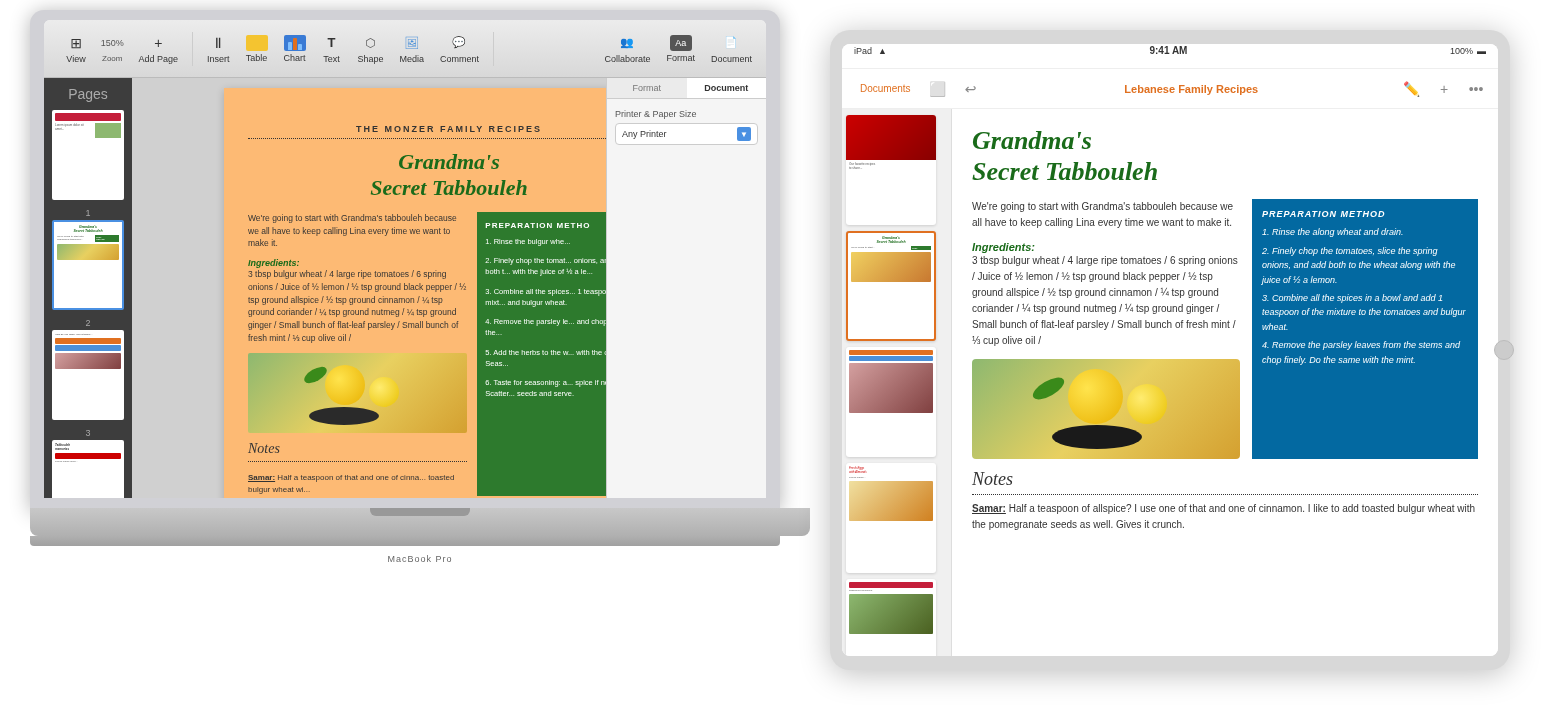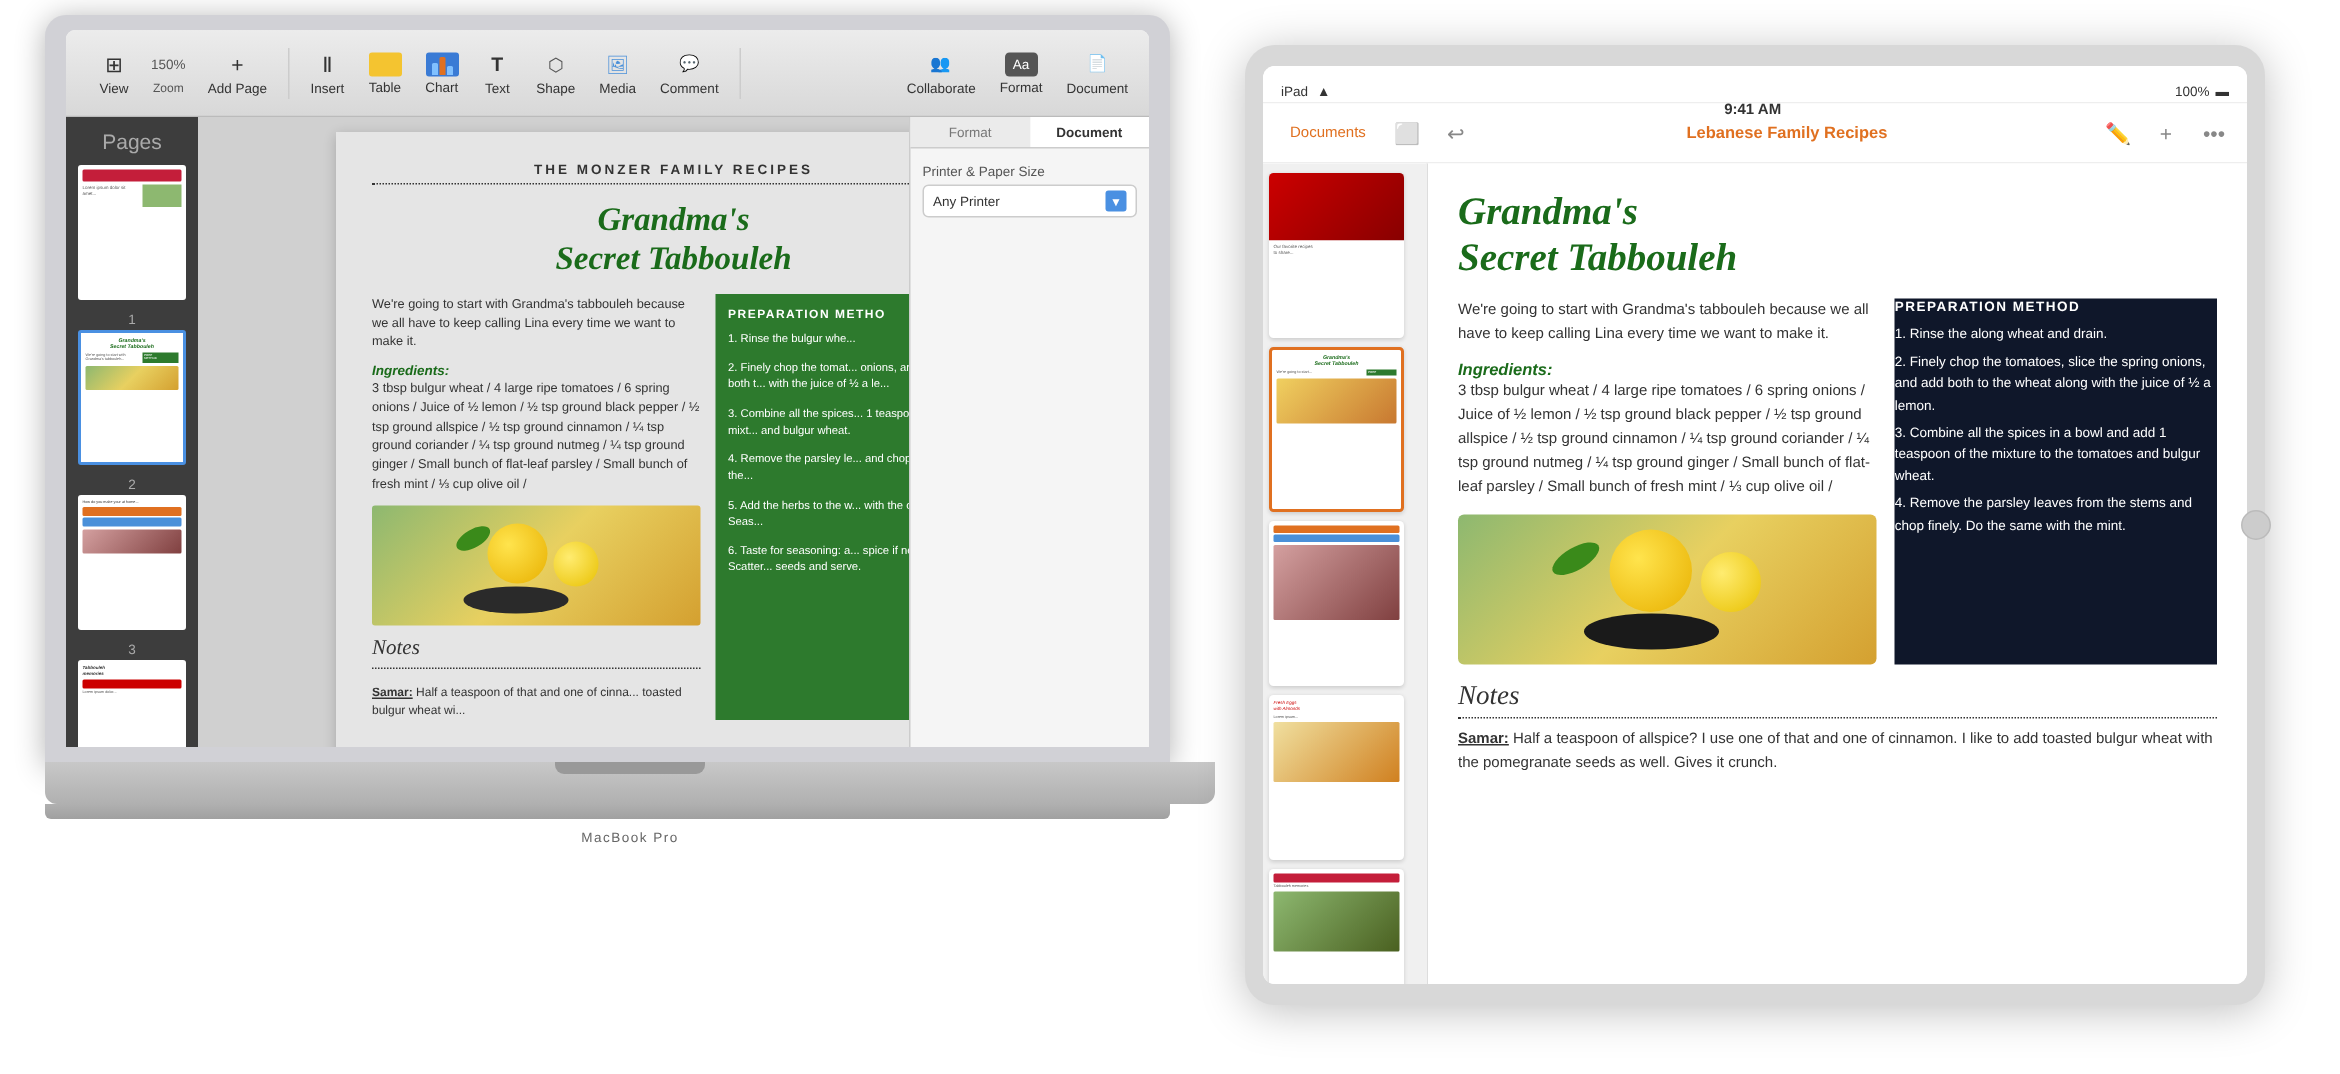--- a/index.html
+++ b/index.html
@@ -129,24 +129,24 @@
 
     .document-main {
       flex: 1;
       overflow-y: auto;
       background: #d0d0d0;
       display: flex;
       justify-content: center;
       padding: 10px;
     }
     .doc-page {
-      background: #e5e5e5;
+      background: #fdba74;
       width: 450px;
       min-height: 600px;
-      padding: 20px 24px;
+      padding: 36px 24px;
       box-shadow: 0 2px 8px rgba(0,0,0,0.2);
       position: relative;
     }
     .doc-title-center {
       text-align: center;
       font-size: 9px;
       font-weight: bold;
       letter-spacing: 2px;
       color: #333;
       margin-bottom: 4px;
@@ -363,21 +363,21 @@
       background: white;
       border-radius: 8px;
       overflow: hidden;
       width: 100%;
       height: 100%;
     }
     .ipad-status-bar {
       background: white;
       height: 24px;
       display: flex;
-      align-items: flex-start;
+      align-items: flex-end;
       justify-content: space-between;
       padding: 12px 12px;
       border-bottom: 1px solid #eee;
     }
     .ipad-status-left { font-size: 9px; color: #333; display: flex; align-items: center; gap: 6px; }
     .ipad-status-center { font-size: 10px; font-weight: bold; color: #333; margin-top: 12px; }
     .ipad-status-right { font-size: 9px; color: #333; display: flex; align-items: center; gap: 4px; }
     .ipad-toolbar {
       background: white;
       height: 40px;
@@ -487,22 +487,24 @@
       font-size: 11px;
     }
     .ipad-two-col {
       display: flex;
       gap: 12px;
       margin-top: 8px;
     }
     .ipad-left-col { flex: 1.3; }
     .ipad-right-col {
       flex: 1;
-      background: #0f172a;
+      background: #0369a1;
       color: white;
+      padding: 10px;
+      font-style: italic;
     }
     .ipad-prep-header {
       font-size: 9px;
       font-weight: bold;
       letter-spacing: 1px;
       margin-bottom: 6px;
       color: white;
     }
     .ipad-prep-item {
       font-size: 9px;

